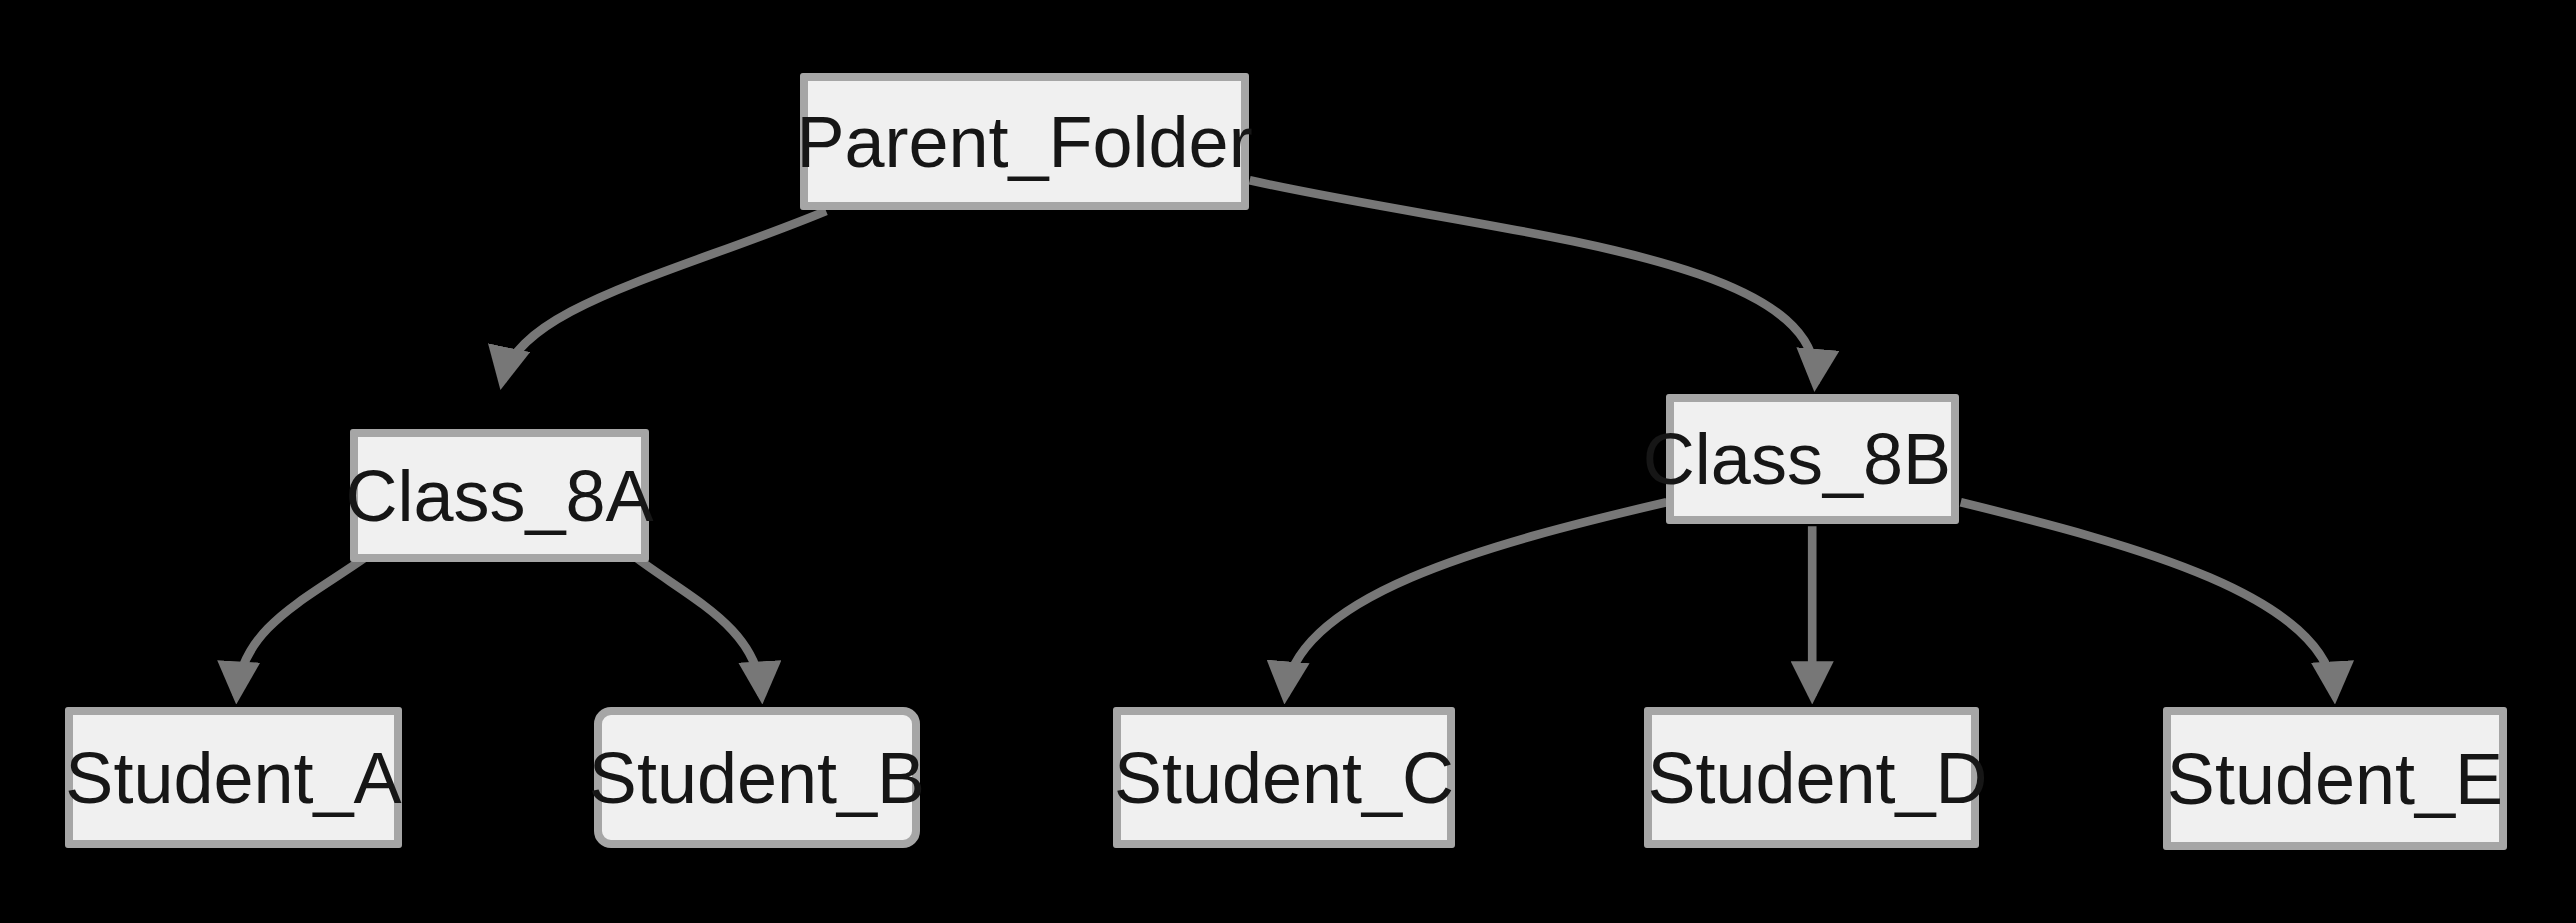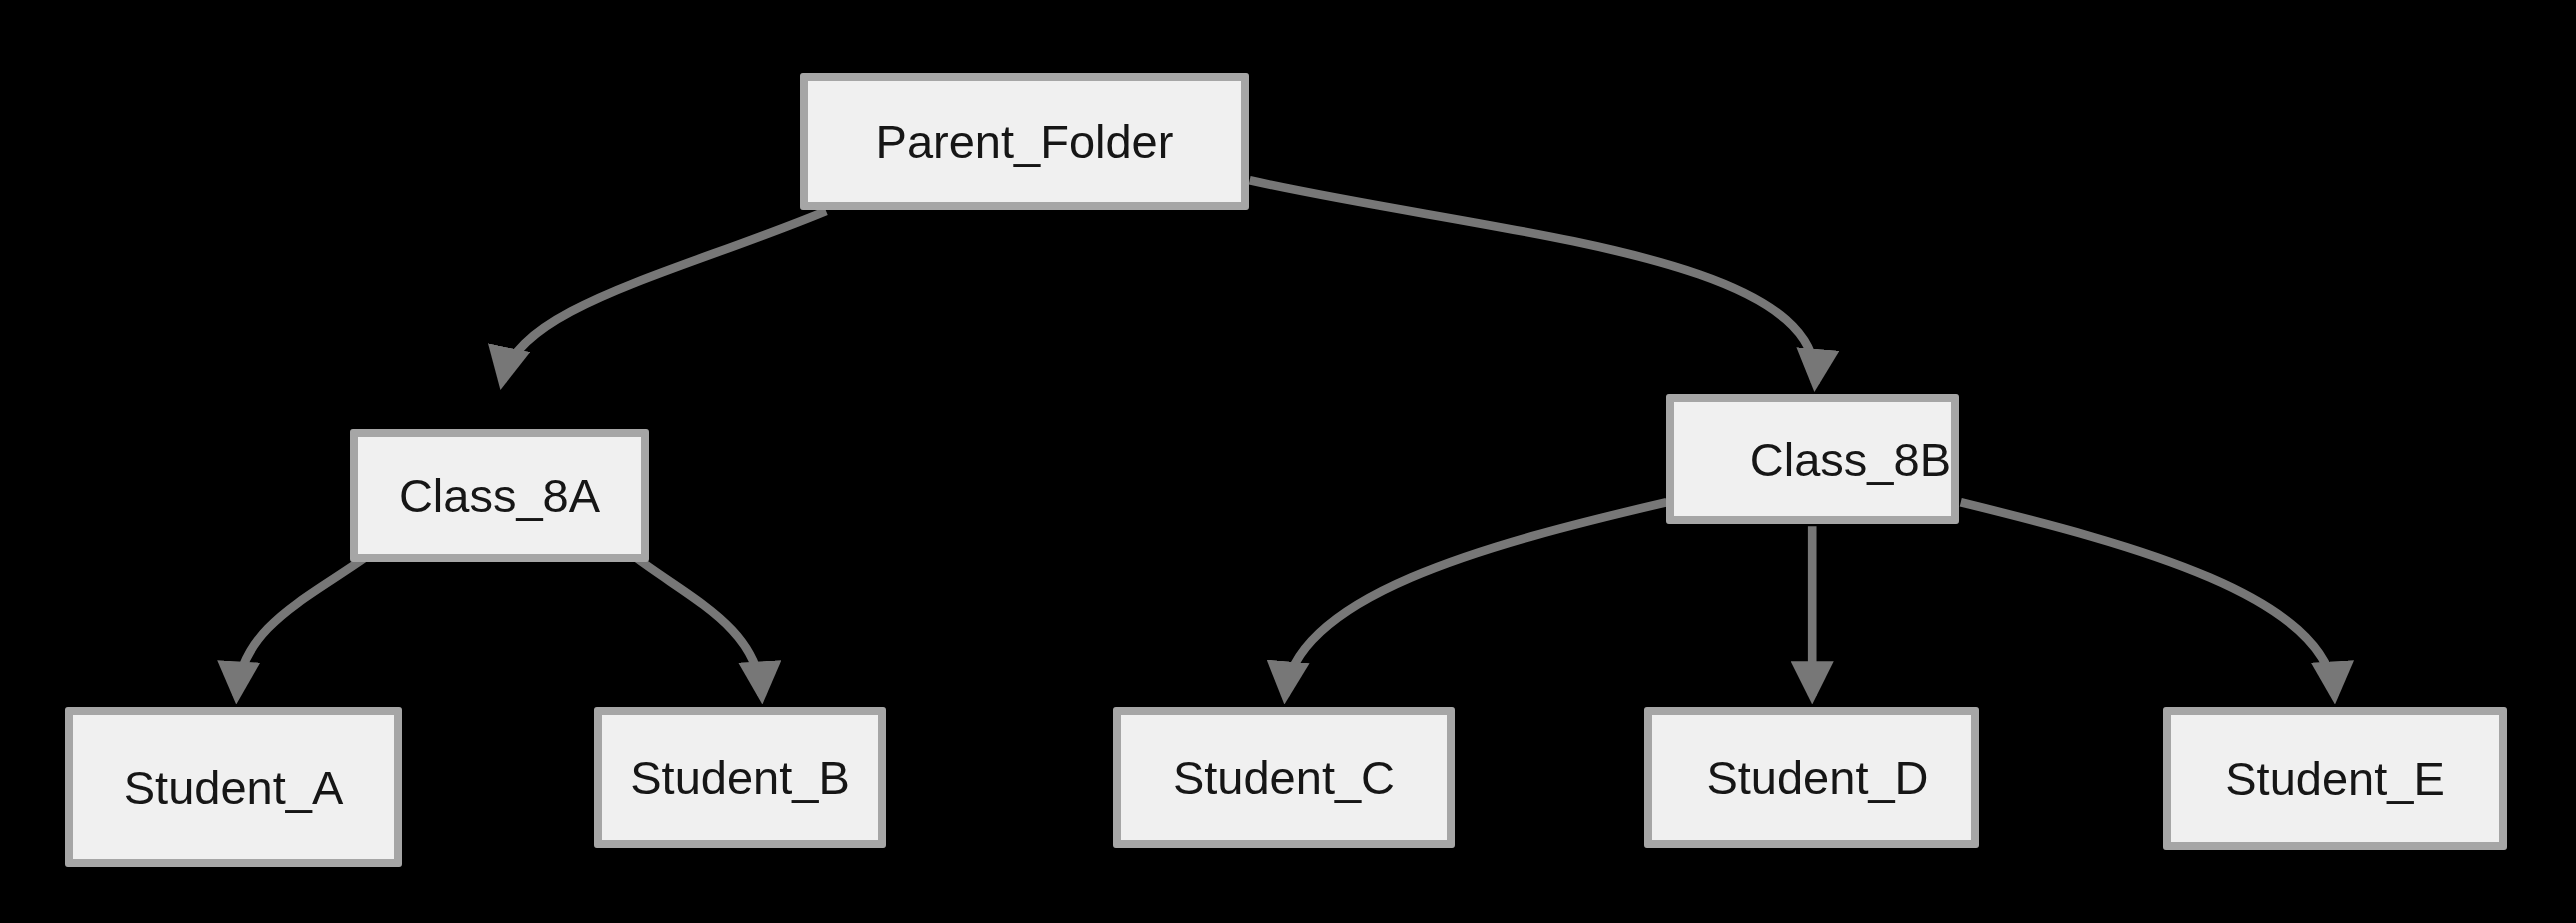--- a/index.html
+++ b/index.html
@@ -30,30 +30,30 @@
   .node {
     position: absolute;
     box-sizing: border-box;
     background: #f0f0f0;
     border: 8.6px solid #a6a6a6;
     border-radius: 2.9px;
     display: flex;
     align-items: center;
     justify-content: center;
     color: #161616;
-    font-size: 47px;
+    font-size: 72px;
     line-height: 1;
     white-space: nowrap;
   }
   
   .n-parent  { left: 800px;  top: 73px;  width: 449px; height: 137px; }
   .n-c8a     { left: 350px;  top: 393px; width: 299px; height: 133px; margin-top: 36px; }
   .n-c8b     { left: 1666px; top: 394px; width: 293px; height: 130px; justify-content: flex-end; }
-  .n-sa      { left: 65px;   top: 707px; width: 337px; height: 160px; }
-  .n-sb      { left: 594px;  top: 707px; width: 292px; height: 141px; }
+  .n-sa      { left: 65px;   top: 707px; width: 337px; height: 141px; }
+  .n-sb      { left: 594px;  top: 707px; width: 326px; height: 141px; border-radius: 17px; }
   .n-sc      { left: 1113px; top: 707px; width: 342px; height: 141px; }
   .n-sd      { left: 1644px; top: 707px; width: 335px; height: 141px; padding-left: 12px; }
   .n-se      { left: 2163px; top: 707px; width: 344px; height: 143px; }
 </style>
 </head>
 <body>
 
 <div class="stage">
 
   <svg class="edge-layer" viewBox="0 0 2688 964" aria-hidden="true">

